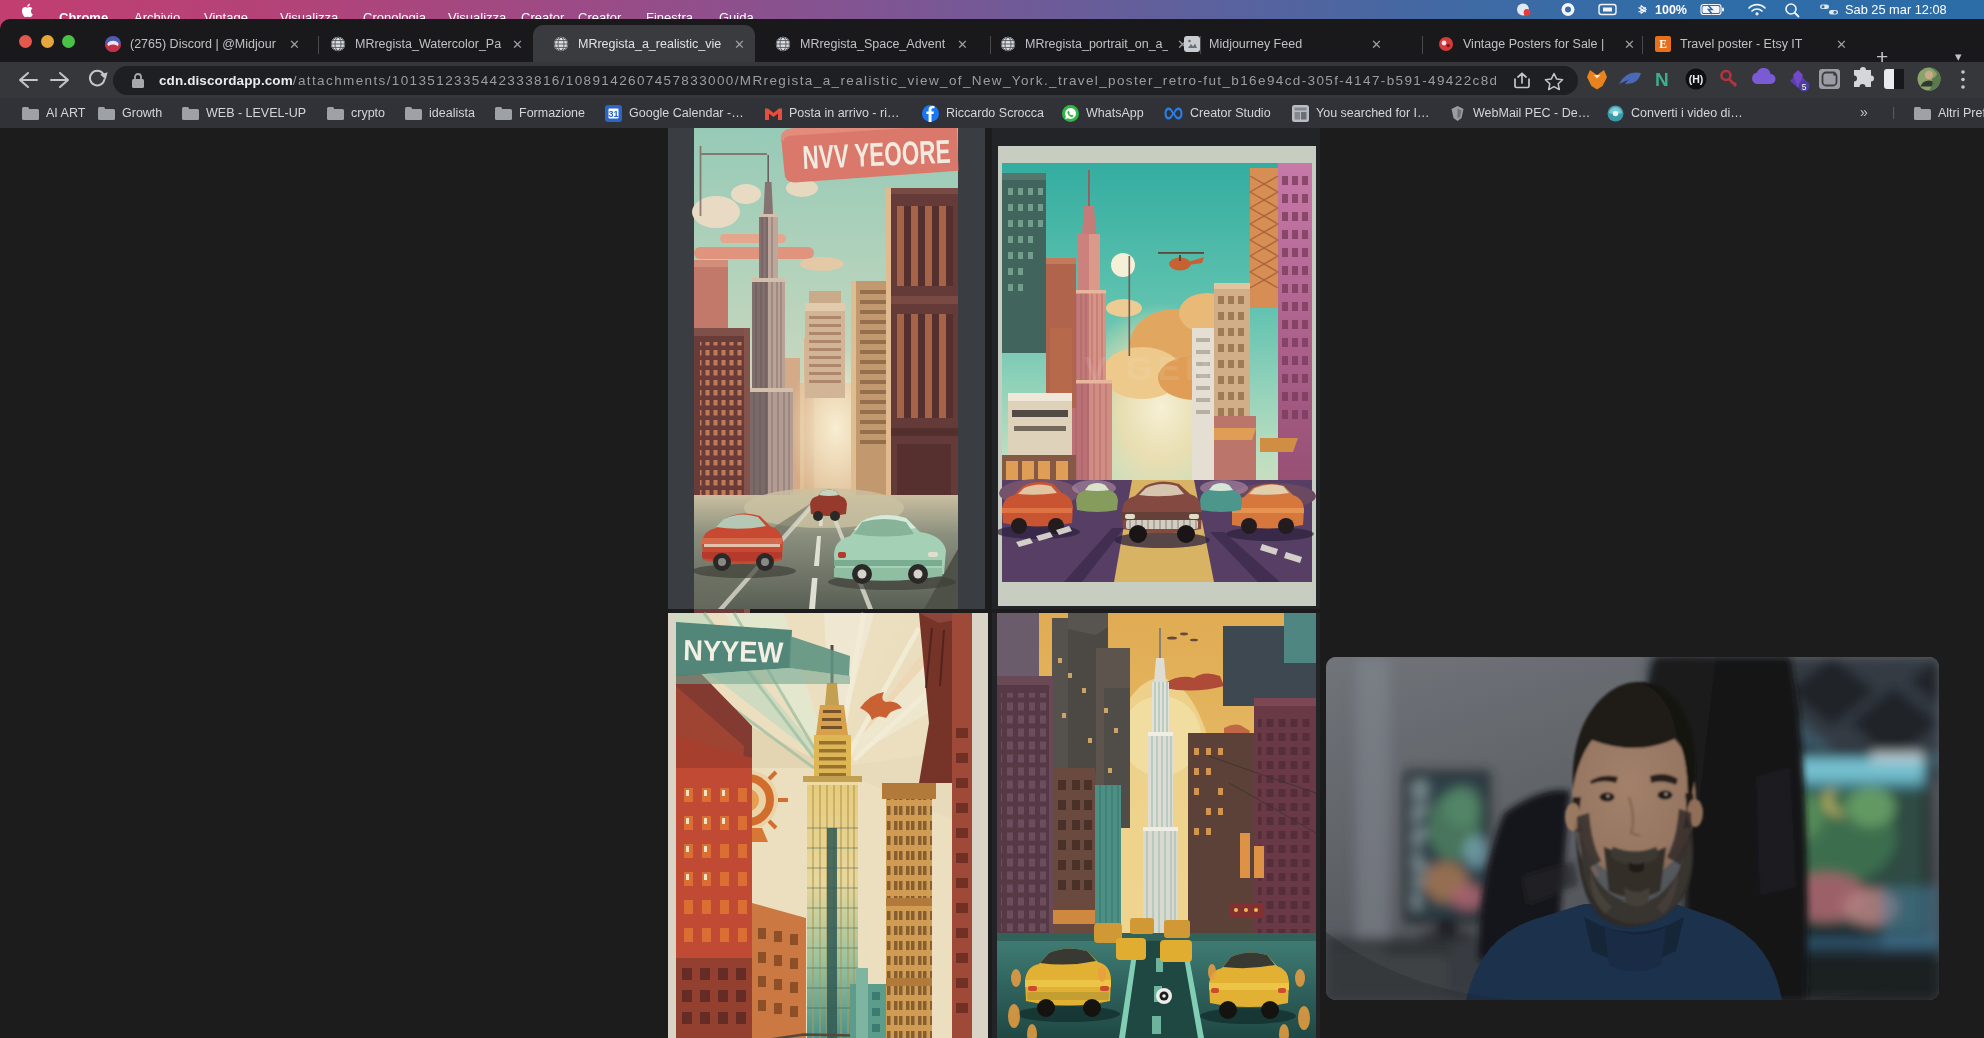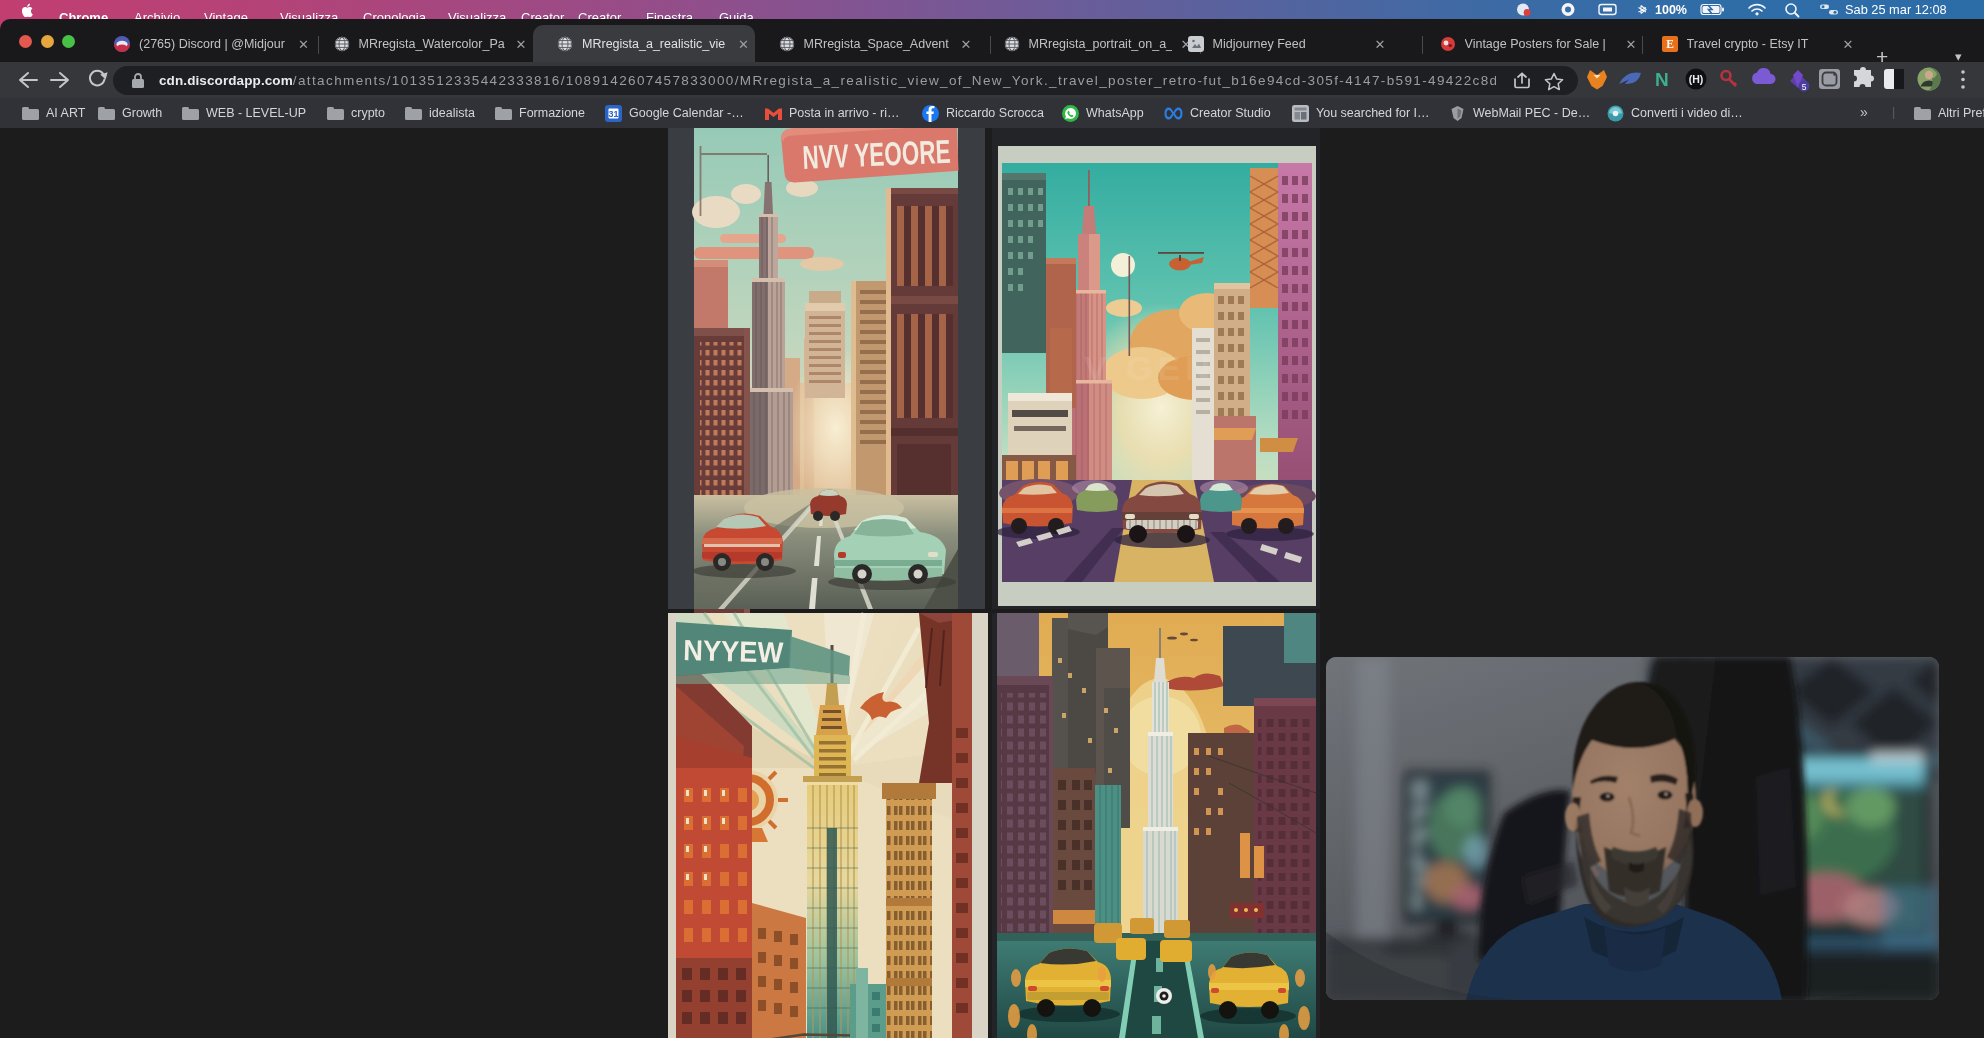--- a/index.html
+++ b/index.html
@@ -10,21 +10,21 @@
 #menubar { position:absolute; left:0; top:0; width:1984px; height:19px;
   background:linear-gradient(90deg,#c23e71 0%,#b34378 14%,#9a4b86 30%,#7c5694 46%,#5d619d 60%,#3f6aa4 74%,#2f6da7 86%,#2c6ca7 100%);
   display:flex; align-items:center; color:#fff; font-size:13px; }
 #menubar .mi { top:10px; white-space:nowrap; text-shadow:0 0 1px rgba(0,0,0,.15);text-decoration:underline; }
 #menubar .mi.b { font-weight:bold; }
 #mright { position:absolute; left:0; top:0; width:1984px; height:19px; color:#fff; }
 
 
 #tabbar { position:absolute; left:0; top:19px; width:1984px; height:43px; background:#19191b; border-radius:10px 0 0 0; }
 .tl { position:absolute; top:16px; width:13px; height:13px; border-radius:50%; }
-.tab { position:absolute; top:8px; height:34px; display:flex; align-items:center; color:#bfc1c4; font-size:12.5px;justify-content:center; }
+.tab { position:absolute; top:8px; height:34px; display:flex; align-items:center; color:#bfc1c4; font-size:12.5px; }
 .tab .fav { width:16px; height:16px; border-radius:50%; margin-right:9px; flex:0 0 16px; }
 .tab .ttl { white-space:nowrap; overflow:hidden; }
 .tab .x { color:#9d9fa3; font-size:13px; margin-left:9px; }
 .tabsep { position:absolute; top:17px; width:1px; height:18px; background:#494a4d; }
 #activetab { position:absolute; left:533px; top:6px; width:222px; height:37px; background:#3a3b3f; border-radius:10px 10px 0 0; }
 
 
 #toolbar { position:absolute; left:0; top:62px; width:1984px; height:36px; background:#36373b; display:flex; align-items:center; }
 #urlpill { position:absolute; left:113px; top:66px; width:1465px; height:29px; background:#1e1f22; border-radius:15px; display:flex; align-items:center; color:#e8eaed; font-size:13.5px; }
 
@@ -178,21 +178,21 @@
         </svg>
       <span class="ttl" style="width:152px">Vintage Posters for Sale |</span>
         <span class="x">✕</span>
     </div>
     <div class="tabsep" style="left:1642px"></div>
     <div class="tab" style="left:1655px;width:205px">
       <svg class="fav" viewBox="0 0 16 16" style="border-radius:2px">
           <rect width="16" height="16" fill="#e8701a"></rect>
           <text x="8" y="12.2" text-anchor="middle" font-size="11.5" font-weight="bold" fill="#fff" font-family="Liberation Serif,serif">E</text>
         </svg>
-      <span class="ttl" style="width:134px">Travel crypto - Etsy IT</span>
+      <span class="ttl" style="width:134px">Travel poster - Etsy IT</span>
         <span class="x" style="margin-left:22px">✕</span>
     </div>
     <div style="position:absolute;left:1876px;top:26px;color:#c2c4c7;font-size:21px;font-weight:300">+</div>
     <div style="position:absolute;left:1955px;top:30px;color:#c2c4c7;font-size:13px">▾</div>
   </div>
 
   <div id="toolbar">
     <svg width="1984" height="36" style="position:absolute;left:0;top:0">
       <g fill="none" stroke="#c4c6c9" stroke-width="2" stroke-linecap="round" stroke-linejoin="round">
         <path d="M28 11 l-8 7 8 7 M20 18 h17"></path>

